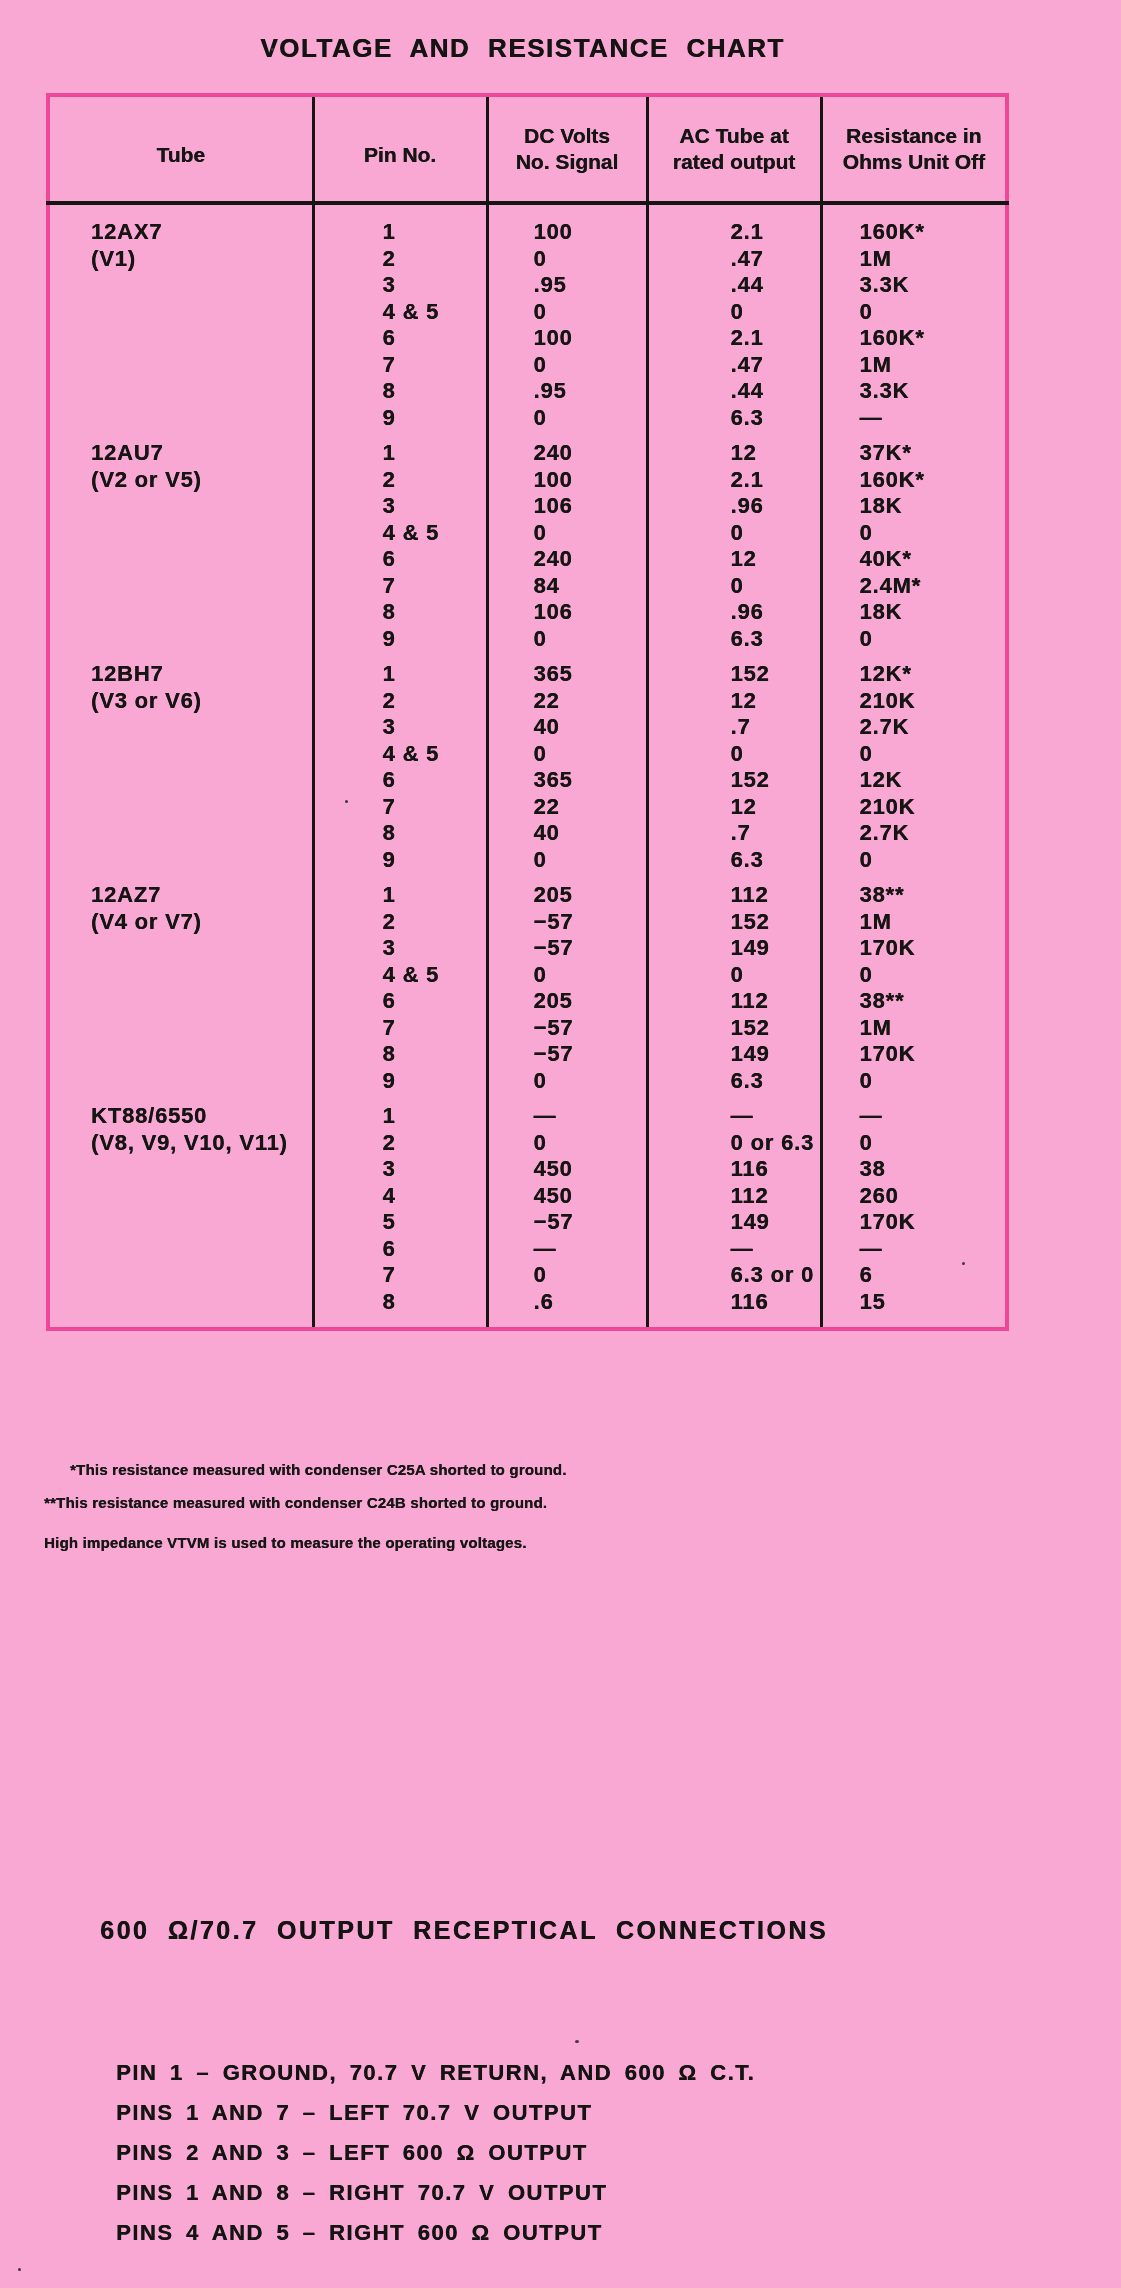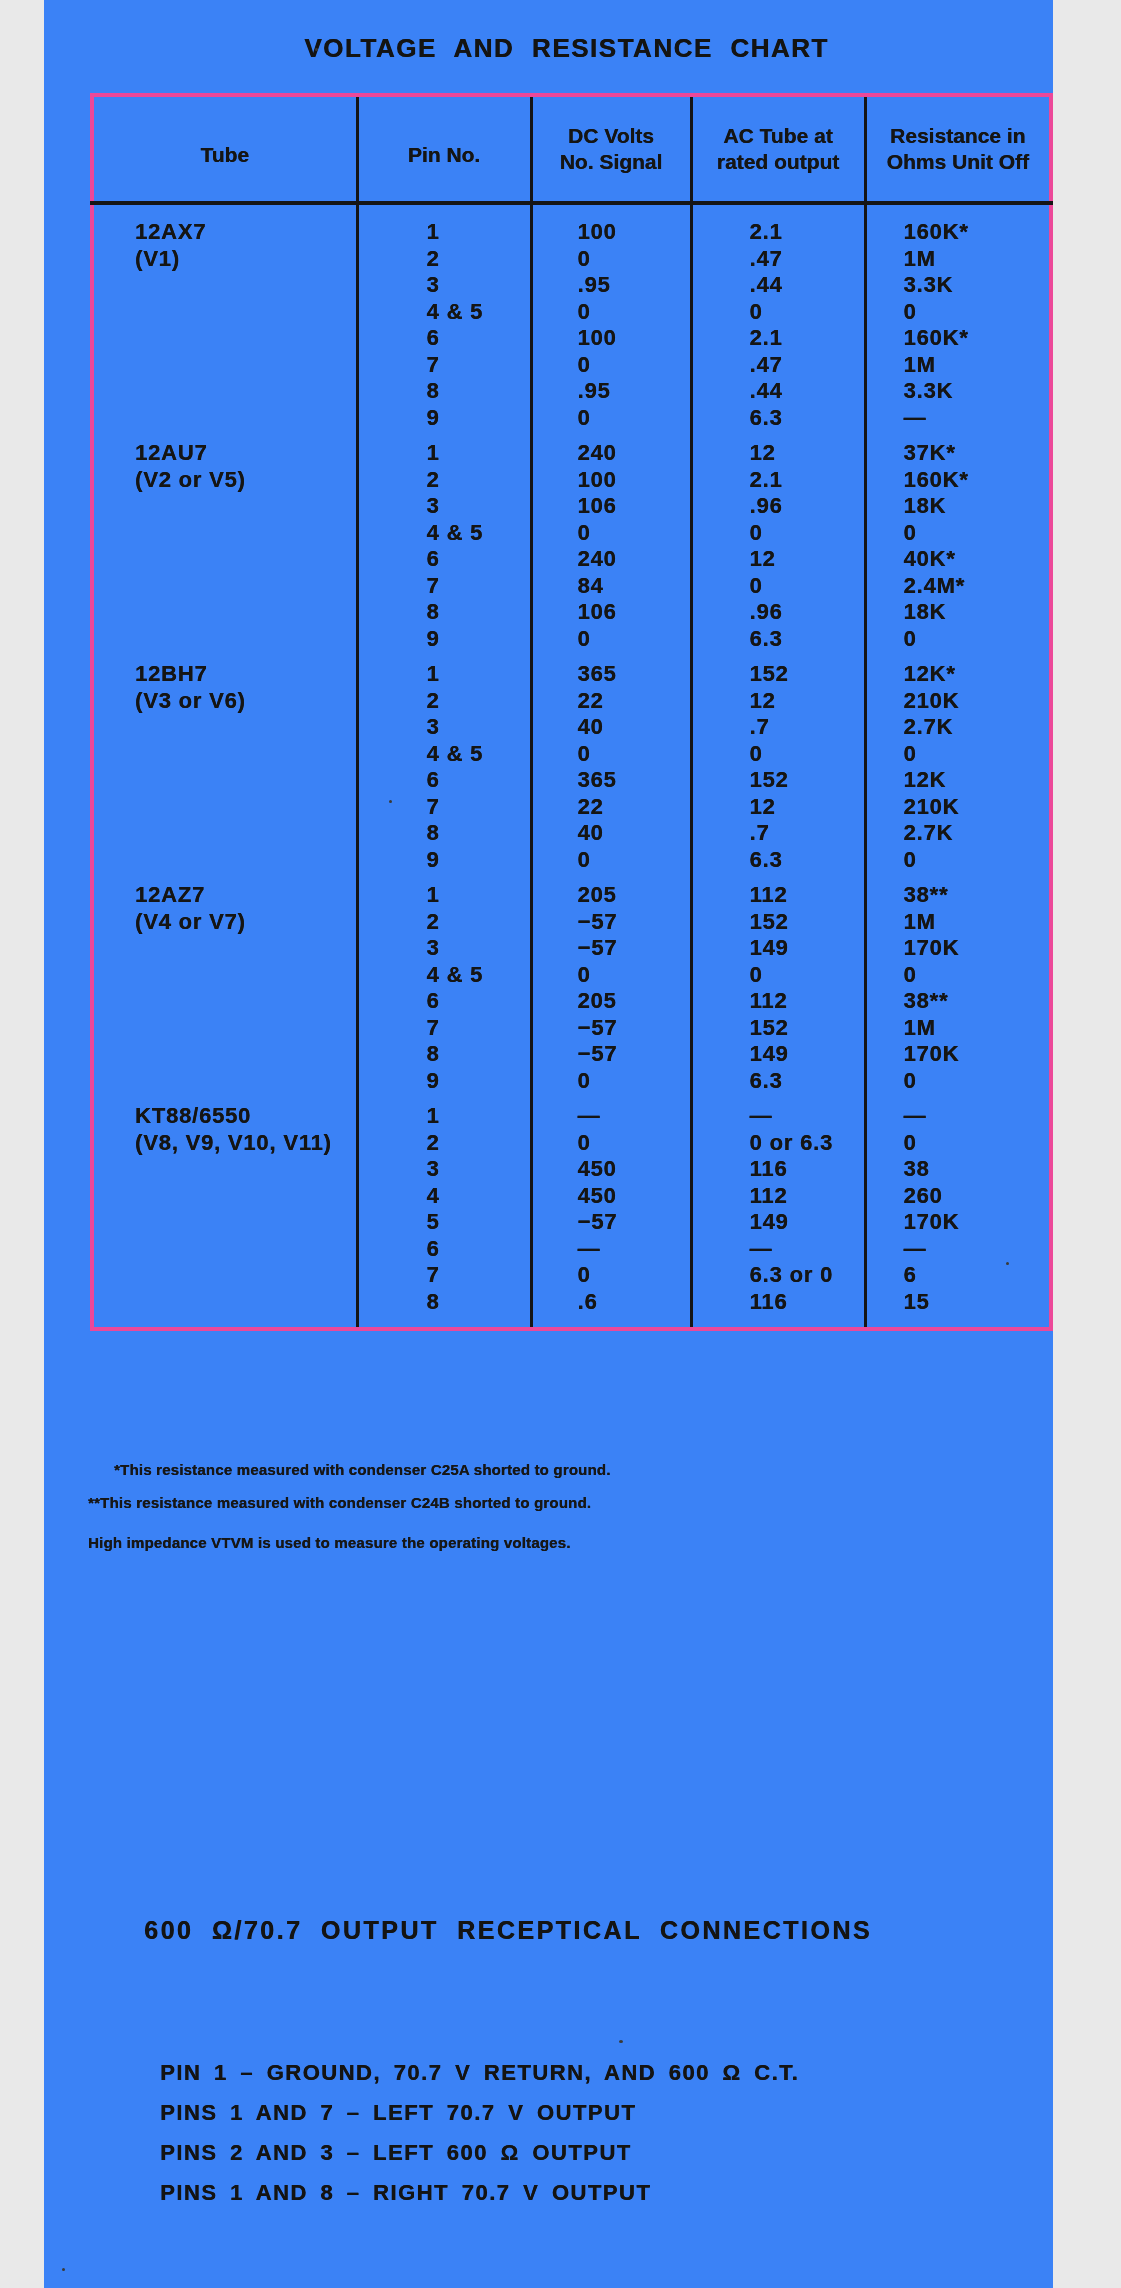--- a/index.html
+++ b/index.html
@@ -2,22 +2,22 @@
 <html><head>
 <meta charset="utf-8">
 <style>
   html,body{margin:0;padding:0;}
   body{
     width:1121px;height:2288px;
     background:#e9e9e9;
     font-family:"Liberation Sans", sans-serif;
   }
   .page{
-    position:relative;width:1009px;height:2288px;
-    background:#3b82f6;color:#141413;overflow:hidden;margin-left:44px;
+    position:relative;width:1121px;height:2288px;
+    background:#f9a8d4;color:#141413;overflow:hidden;
   }
   
   .doc-title{
     position:absolute;top:33px;left:0;width:1045px;
     text-align:center;
     font-size:26px;font-weight:700;letter-spacing:1.5px;word-spacing:9px;
     text-shadow:0.5px 0.4px 0 currentColor;
     white-space:nowrap;
   }
   
@@ -42,21 +42,21 @@
   .vr-table th .hline{display:block;}
   .vr-table th.single-line{padding-top:12px;}
   .vr-table td{
     font-size:22px;line-height:26.5px;letter-spacing:0.8px;
     vertical-align:top;text-align:left;
     border-left:3px solid #151515;
   }
   .vr-table td.cell-tube{border-left:none;padding-left:41px;}
   .vr-table td.cell-pin {padding-left:68px;}
   .vr-table td.cell-dc  {padding-left:45px;}
-  .vr-table td.cell-ac  {padding-left:57px;}
+  .vr-table td.cell-ac  {padding-left:82px;}
   .vr-table td.cell-res {padding-left:37px;}
   .vr-table tr.block-start td{padding-top:9px;}
   .vr-table tbody tr.first-block td{padding-top:14px;}
   .vr-table tbody tr:last-child td{padding-bottom:12px;}
   
   .footnote{
     position:absolute;
     font-size:15px;font-weight:700;letter-spacing:0.2px;
     color:#171716;text-shadow:0.3px 0.3px 0 currentColor;
     white-space:nowrap;
@@ -384,20 +384,21 @@
 
   <div class="footnote fn-0">*This resistance measured with condenser C25A shorted to ground.</div>
   <div class="footnote fn-1">**This resistance measured with condenser C24B shorted to ground.</div>
   <div class="footnote fn-2">High impedance VTVM is used to measure the operating voltages.</div>
 
   <div class="conn-heading">600 Ω/70.7 OUTPUT RECEPTICAL CONNECTIONS</div>
   <div class="conn-line cl-0">PIN 1 – GROUND, 70.7 V RETURN, AND 600 Ω C.T.</div>
   <div class="conn-line cl-1">PINS 1 AND 7 – LEFT 70.7 V OUTPUT</div>
   <div class="conn-line cl-2">PINS 2 AND 3 – LEFT 600 Ω OUTPUT</div>
   <div class="conn-line cl-3">PINS 1 AND 8 – RIGHT 70.7 V OUTPUT</div>
+  <div class="conn-line cl-4">PINS 4 AND 5 – RIGHT 600 Ω OUTPUT</div>
 
   <div class="speck sp-a"></div>
   <div class="speck sp-b"></div>
   <div class="speck sp-c"></div>
   <div class="speck sp-d"></div>
   <div class="speck sp-e"></div>
 
 </div>
 
 </body></html>

